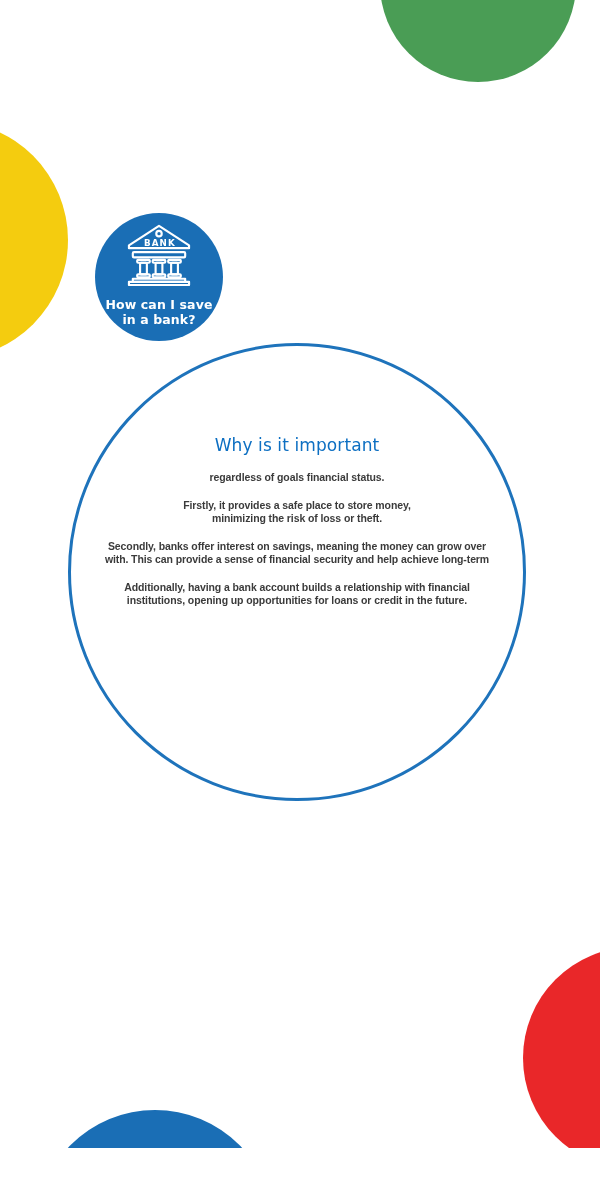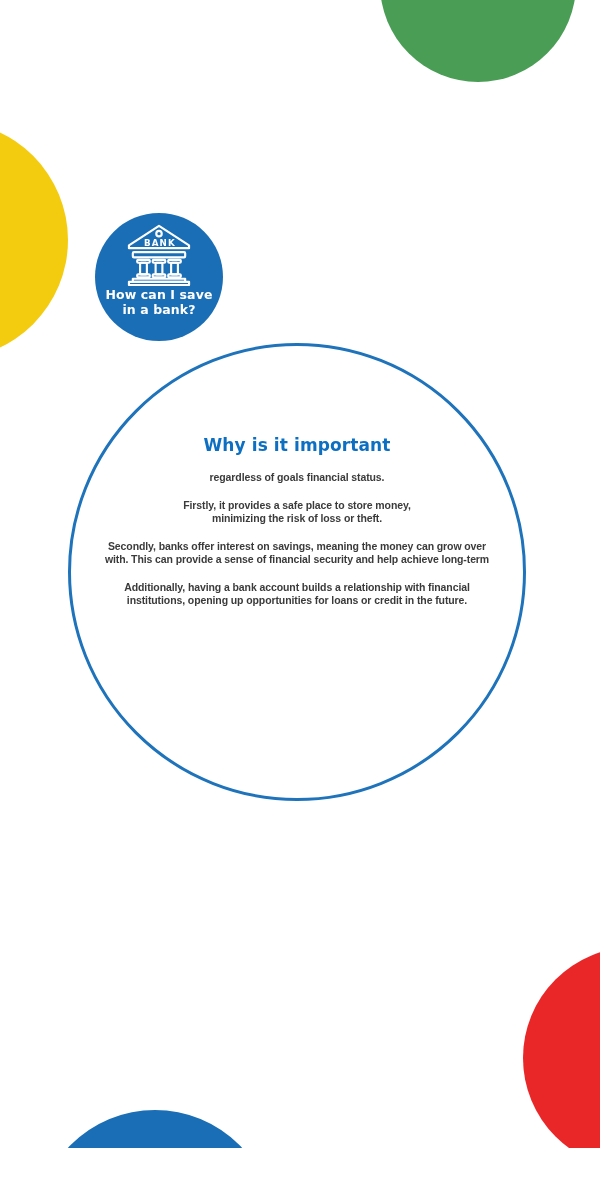--- a/index.html
+++ b/index.html
@@ -19,41 +19,41 @@
   .decor-blue-bottom { left: 36px; top: 1110px; width: 238px; height: 238px; background: var(--brand_blue, #1a6eb5); }
 
   .badge {
     left: 95px; top: 213px; width: 128px; height: 128px;
     background: var(--brand_blue, #1a6eb5);
     color: #ffffff;
     text-align: center;
   }
   .badge svg { display: block; margin: 9px auto 0; }
   .badge-text {
-    margin-top: 2px;
+    margin-top: 12px;
     font-size: 12.5px;
     font-weight: bold;
     line-height: 14.5px;
     letter-spacing: 0.1px;
   }
 
   .main-circle {
     left: 68px; top: 343px;
     width: 452px; height: 452px;
     background: #ffffff;
     border: 3px solid var(--circle_border_blue, #1e73bb);
     box-sizing: content-box;
     text-align: center;
   }
   .title {
     margin: 91px 0 0;
     color: var(--title_blue, #0d6fc2);
     font-size: 17px;
     line-height: 17px;
-    font-weight: bold;
+    font-weight: normal;
     letter-spacing: 0.1px;
   }
   .paragraphs { margin-top: 17px; }
   .para {
     font-family: "Liberation Sans", sans-serif;
     font-size: 10.5px;
     line-height: 13.5px;
     font-weight: 600;
     color: var(--body_text, #3b3b3b);
     letter-spacing: -0.1px;

